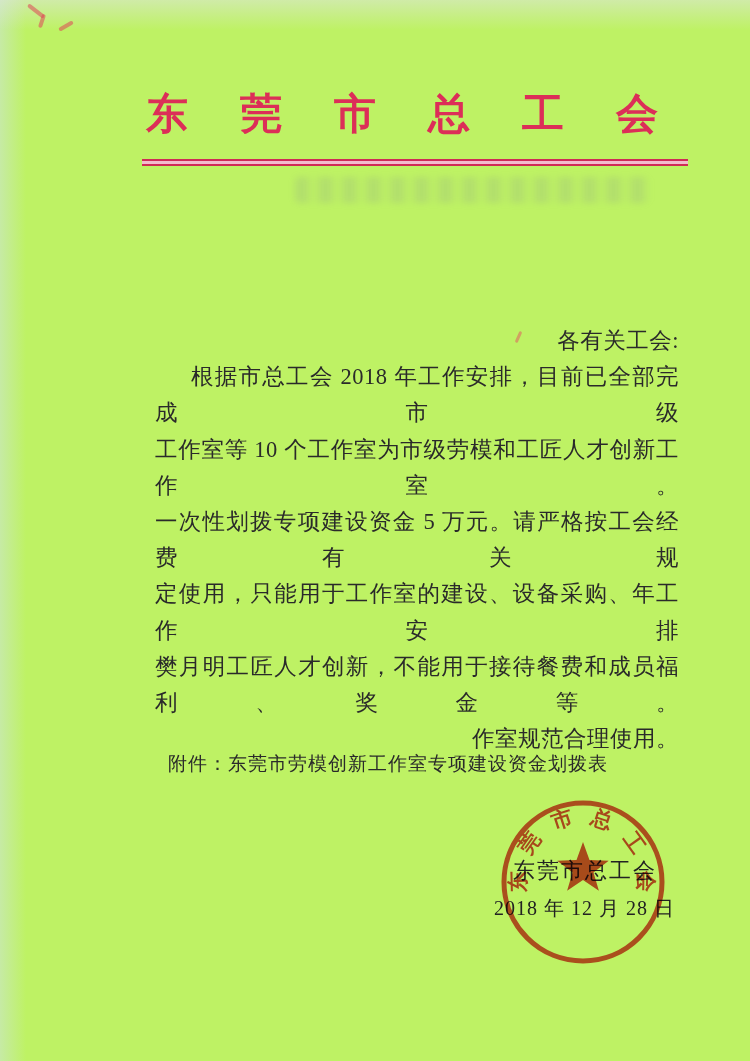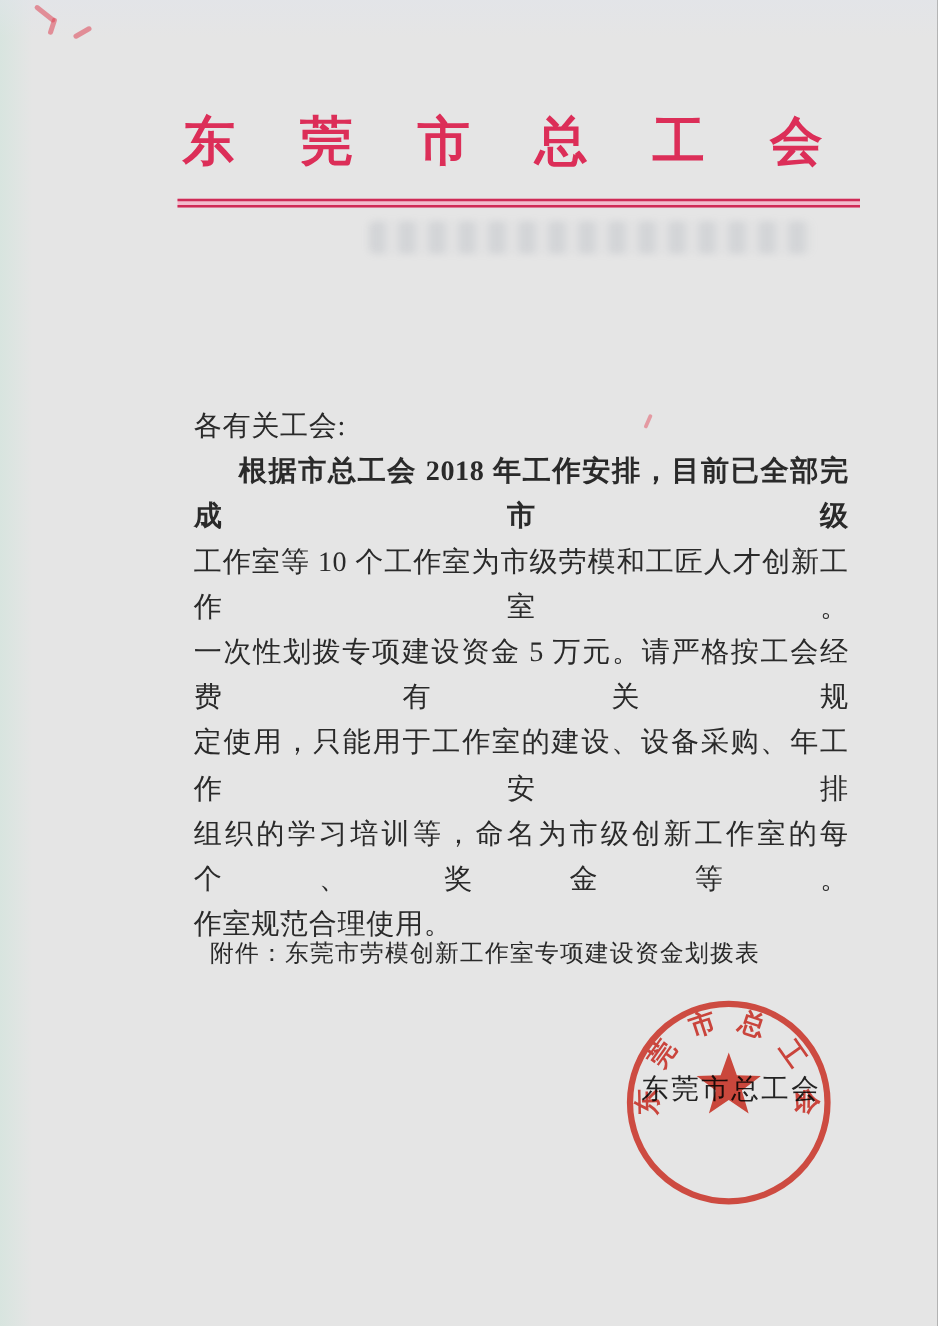--- a/index.html
+++ b/index.html
@@ -1,20 +1,20 @@
 <!DOCTYPE html>
 <html><head>
 <meta charset="utf-8">
 <style>
   html,body{margin:0;padding:0;background:#888;}
   .page{
     position:relative;
     width:750px;height:1061px;
     margin:0 auto;
-    background:#e5e5e5;
+    background:#bef264;
     overflow:hidden;
     font-family:"Liberation Serif","DejaVu Serif",serif;
   }
   
   .scan-edge{
     position:absolute;left:0;top:0;width:26px;height:1061px;
     background:linear-gradient(90deg, rgba(205,228,218,0.55), rgba(205,228,218,0.0));
     pointer-events:none;
   }
   .scan-top{
@@ -55,23 +55,23 @@
     position:absolute;left:80px;right:0;top:190px;
     text-align:center;color:#1d1d1d;
     font-weight:bold;font-size:33px;line-height:70px;
     letter-spacing:1px;
   }
   .body-block{
     position:absolute;left:155px;top:323px;width:524px;
     color:#2a2a2a;font-size:22.5px;line-height:36.2px;
     letter-spacing:0.5px;
   }
-  .b-line{width:100%;}
+  .b-line{width:100%;text-align:right;}
   .b-line.full{text-align:justify;text-align-last:justify;}
-  .b-line.indent{text-indent:36px;font-weight:bold;}
+  .b-line.indent{text-indent:36px;}
   .attachment{
     position:absolute;left:168px;top:748px;
     color:#2a2a2a;font-size:19px;line-height:32px;letter-spacing:1px;
   }
   
   .red-tick{
     position:absolute;left:517px;top:331px;width:3px;height:12px;
     background:rgba(228,80,95,0.5);transform:rotate(24deg);border-radius:2px;
   }
   .sig-name{
@@ -107,27 +107,28 @@
 
 
   <span class="red-tick"></span>
 
   <div class="body-block">
     <div class="b-line">各有关工会:</div>
     <div class="b-line full indent">根据市总工会 2018 年工作安排，目前已全部完成市级</div>
     <div class="b-line full">工作室等 10 个工作室为市级劳模和工匠人才创新工作室。</div>
     <div class="b-line full">一次性划拨专项建设资金 5 万元。请严格按工会经费有关规</div>
     <div class="b-line full">定使用，只能用于工作室的建设、设备采购、年工作安排</div>
-    <div class="b-line full">组织的学习培训等，命名为市级创新工作室的每个、奖金等。</div>
+    <div class="b-line full">樊月明工匠人才创新，不能用于接待餐费和成员福利、奖金等。</div>
     <div class="b-line">作室规范合理使用。</div>
   </div>
 
   <div class="attachment">附件：东莞市劳模创新工作室专项建设资金划拨表</div>
 
   <div class="sig-name">东莞市总工会</div>
+  <div class="sig-date">2018 年 12 月 28 日</div>
 
   <svg class="seal" viewBox="0 0 178 178" xmlns="http://www.w3.org/2000/svg">
     <circle cx="88" cy="89" r="79" fill="none" stroke="#e23b2e" stroke-width="5"></circle>
     <polygon fill="#dd3627" points="88,49 94.5,67.1 113.7,67.7 98.5,79.4 103.9,97.8 88,87 72.1,97.8 77.5,79.4 62.3,67.7 81.5,67.1"></polygon>
     <defs>
       <path id="sealArc" d="M 33.4 106.5 A 57 57 0 1 1 140.6 106.5" fill="none"></path>
     </defs>
     <text font-size="21" font-weight="bold" fill="#dd3328" font-family="Liberation Serif, DejaVu Serif, serif">
       <textPath href="#sealArc" startOffset="8" textLength="202" lengthAdjust="spacing">东莞市总工会</textPath>
     </text>

